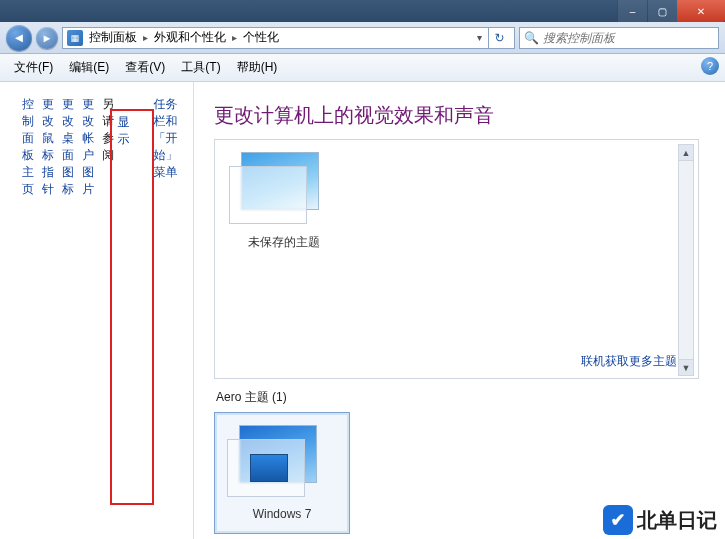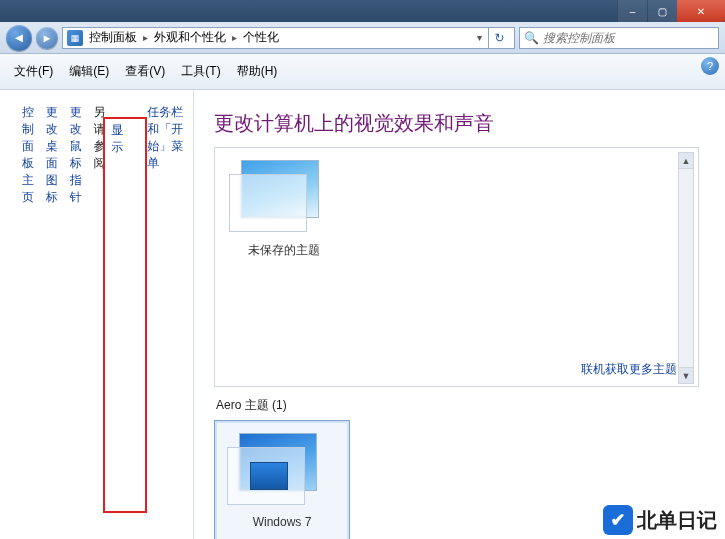--- a/index.html
+++ b/index.html
@@ -17,21 +17,21 @@
 .nav-btn.fwd { width:22px; height:22px; background:radial-gradient(circle at 35% 30%,#8db6e2,#4a78b0); font-size:11px; }
 .addr-box { flex:1; height:22px; background:#fff; border:1px solid #8ca3c1; display:flex; align-items:center; padding:0 4px; font-size:12px; gap:6px; }
 .addr-box .icon-cp { width:16px; height:16px; background:linear-gradient(135deg,#4a90d9,#2a6db5); border-radius:2px; display:flex; align-items:center; justify-content:center; color:#fff; font-size:9px; }
 .addr-sep { color:#555; font-size:10px; }
 .addr-refresh { width:22px; height:22px; border-left:1px solid #8ca3c1; display:flex; align-items:center; justify-content:center; color:#2a5fa0; font-size:12px; }
 .search-box { width:200px; height:22px; background:#fff; border:1px solid #8ca3c1; display:flex; align-items:center; padding:0 4px; font-size:12px; color:#888; font-style:italic; }
 .search-box input { border:0; outline:0; width:100%; font-size:12px; font-style:italic; }
 .search-ico { color:#555; margin-right:4px; font-style:normal; }
 
 
-.menubar { height:36px; background:linear-gradient(#f7fafc,#e7eef7); border-bottom:1px solid #c7d3e3; display:flex; align-items:center; padding:0 6px; font-size:12px; position:relative; }
+.menubar { height:28px; background:linear-gradient(#f7fafc,#e7eef7); border-bottom:1px solid #c7d3e3; display:flex; align-items:center; padding:0 6px; font-size:12px; position:relative; }
 .menubar .mi { padding:2px 8px; }
 .menubar .help { position:absolute; right:6px; top:3px; width:18px; height:18px; border-radius:50%; background:radial-gradient(circle at 35% 30%,#7fb8f0,#2a6db5); color:#fff; display:flex; align-items:center; justify-content:center; font-size:11px; }
 
 
 .main { display:flex; height:461px; }
 .sidebar { width:193px; padding:14px 6px 28px 22px; font-size:12px; display:flex; }
 .sidebar .slink { color:#12439e; margin-bottom:14px; cursor:pointer; }
 .sidebar .slink.title { color:#12439e; }
 .sidebar .spacer { flex:1; }
 .sidebar .section { color:#1a1a1a; margin-bottom:12px; }
@@ -97,22 +97,23 @@
   <span class="mi">查看(V)</span>
   <span class="mi">工具(T)</span>
   <span class="mi">帮助(H)</span>
   <span class="help">?</span>
 </div>
 
 <div class="main">
   <div class="sidebar">
     <div class="slink title">控制面板主页</div>
     <div style="height:10px"></div>
+    <div class="slink">更改鼠标指针</div>
     <div class="slink">更改桌面图标</div>
-    <div class="slink">更改鼠标指针</div>
+    <div class="slink">更改帐户图片</div>
     <div class="spacer"></div>
     <div class="section">另请参阅</div>
     <div class="boxed">显示</div>
     <div class="slink">任务栏和「开始」菜单</div>
   </div>
 
   <div class="divider"></div>
 
   <div class="content">
     <h1>更改计算机上的视觉效果和声音</h1>

